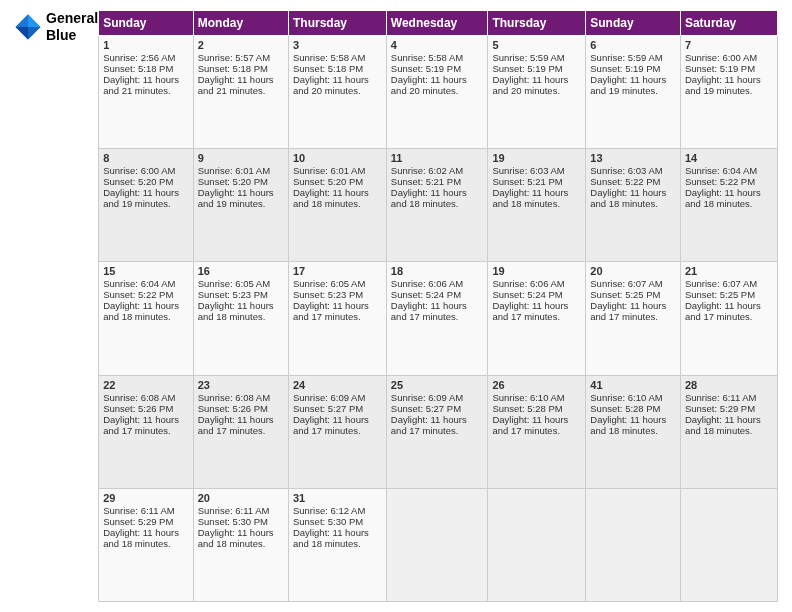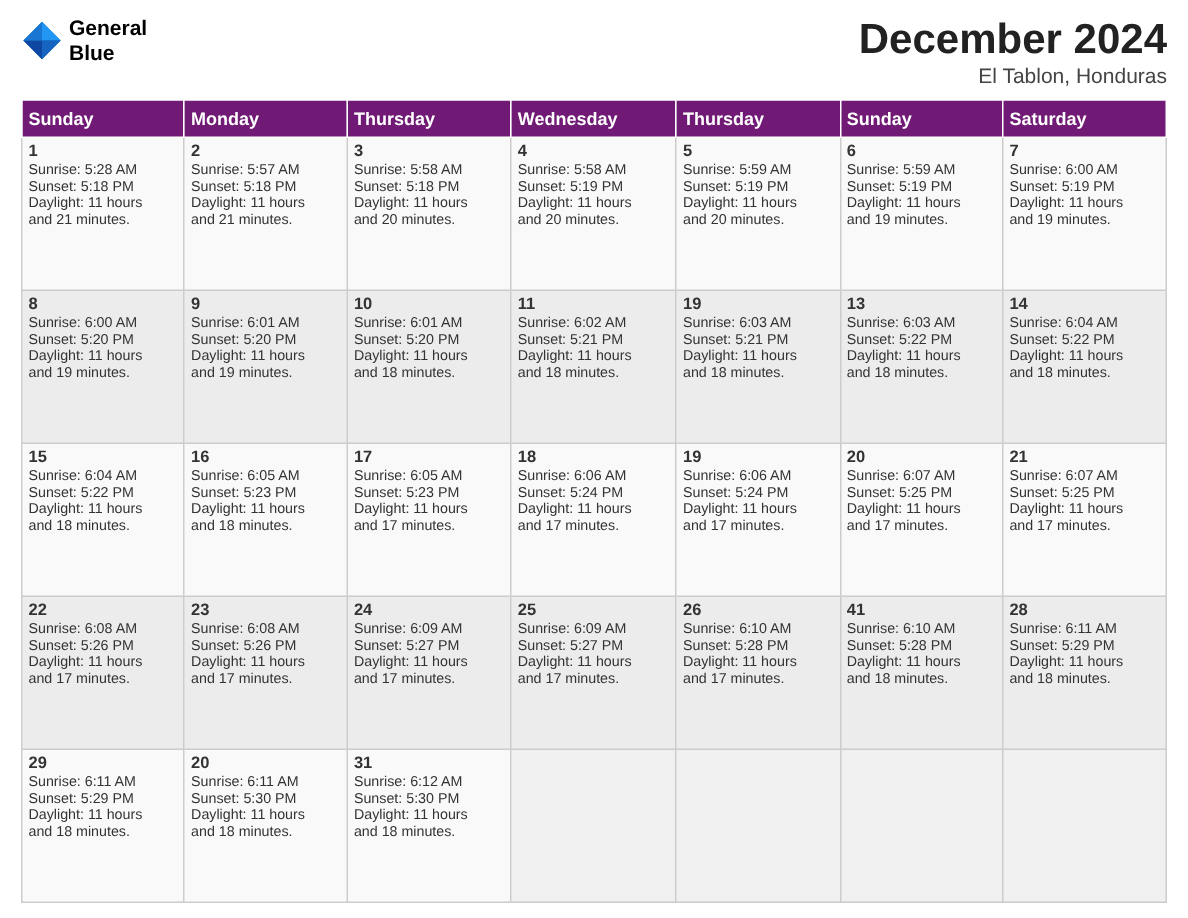--- a/index.html
+++ b/index.html
@@ -8,21 +8,21 @@
       background: #fff;
       width: 792px;
       height: 612px;
       overflow: hidden;
     }
     .page {
       width: 792px;
       height: 612px;
       padding: 10px 14px;
       display: flex;
-      flex-direction: column;
+      flex-direction: row;
     }
     .header {
       display: flex;
       justify-content: space-between;
       align-items: flex-start;
       margin-bottom: 8px;
     }
     .logo {
       display: flex;
       align-items: center;
@@ -101,43 +101,39 @@
         <polygon points="18,2 34,18 18,18" fill="#2196F3"></polygon>
         <polygon points="18,18 34,18 18,34" fill="#1565C0"></polygon>
         <polygon points="2,18 18,18 18,34" fill="#0D47A1"></polygon>
         <polygon points="2,18 18,2 18,18" fill="#1976D2"></polygon>
       </svg>
       <div class="logo-text">
         <span>General</span>
         <span>Blue</span>
       </div>
     </div>
-    <div class="title-block">
-      <div class="main-title">December 2024</div>
-      <div class="subtitle">El Tablon, Honduras</div>
-    </div>
   </div>
 
   <table class="calendar">
     <thead>
       <tr id="header-row">
           <th>Sunday</th>
           <th>Monday</th>
           <th>Thursday</th>
           <th>Wednesday</th>
           <th>Thursday</th>
           <th>Sunday</th>
           <th>Saturday</th>
         </tr>
     </thead>
     <tbody id="calendar-body">
         <tr>
           <td>
             <span class="day-num">1</span>
-            <div>Sunrise: 5:28 AM</div>
+            <div>Sunrise: 2:56 AM</div>
             <div>Sunset: 5:18 PM</div>
             <div>Daylight: 11 hours</div>
             <div>and 21 minutes.</div>
           </td>
           <td>
             <span class="day-num">2</span>
             <div>Sunrise: 5:57 AM</div>
             <div>Sunset: 5:18 PM</div>
             <div>Daylight: 11 hours</div>
             <div>and 21 minutes.</div>

